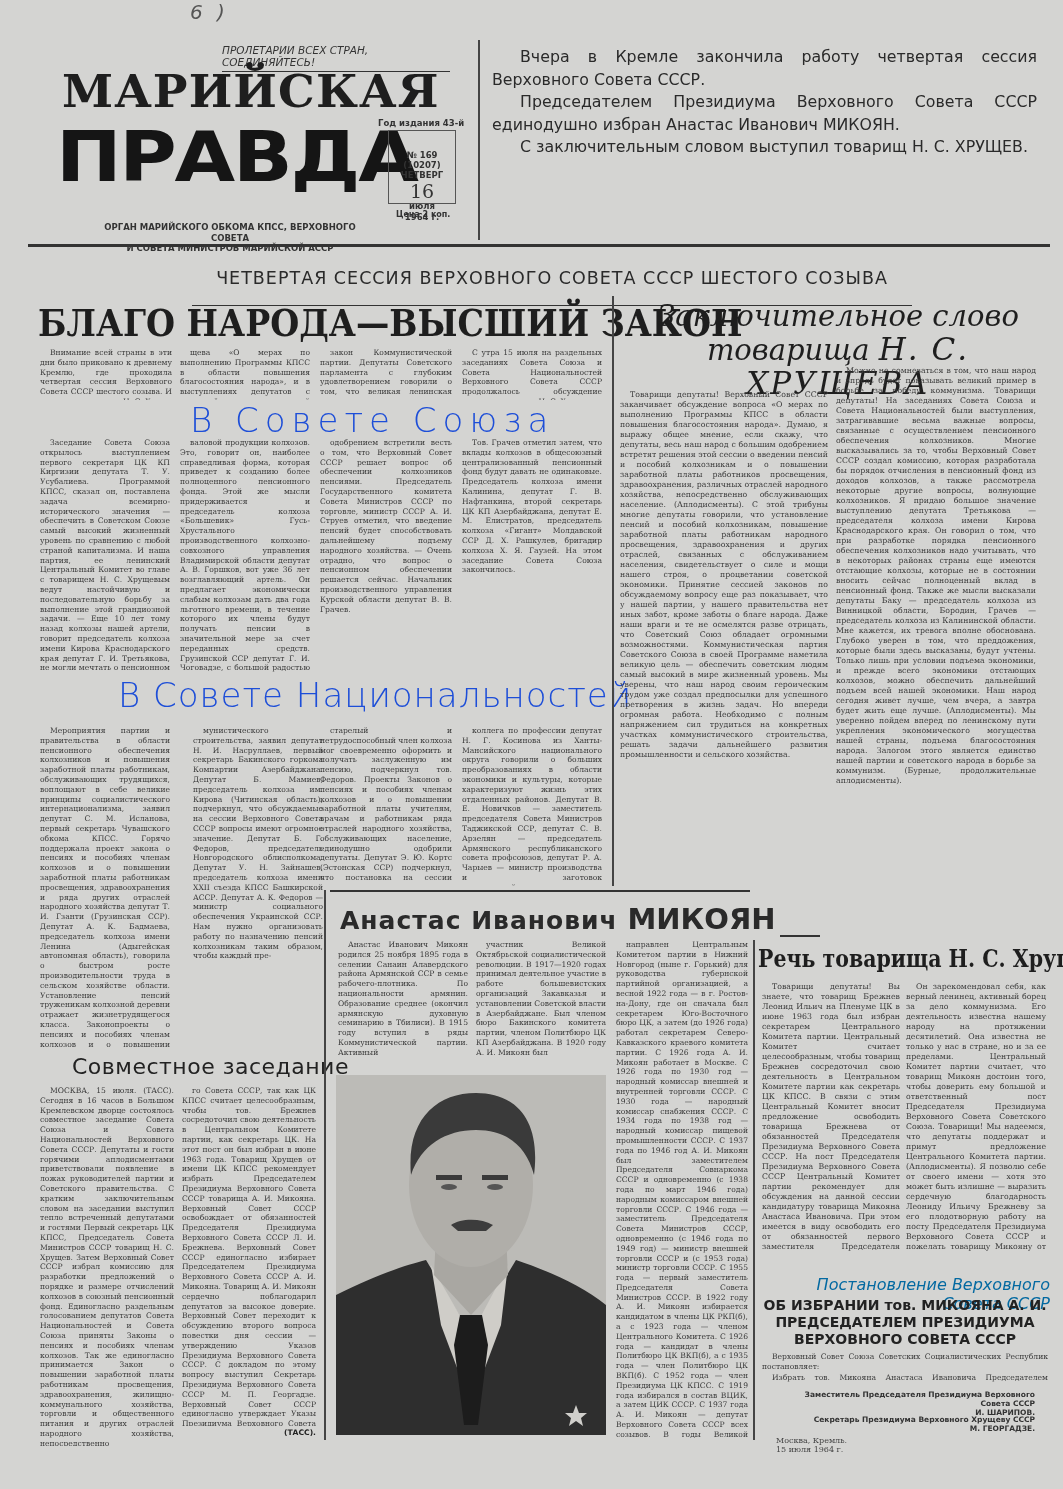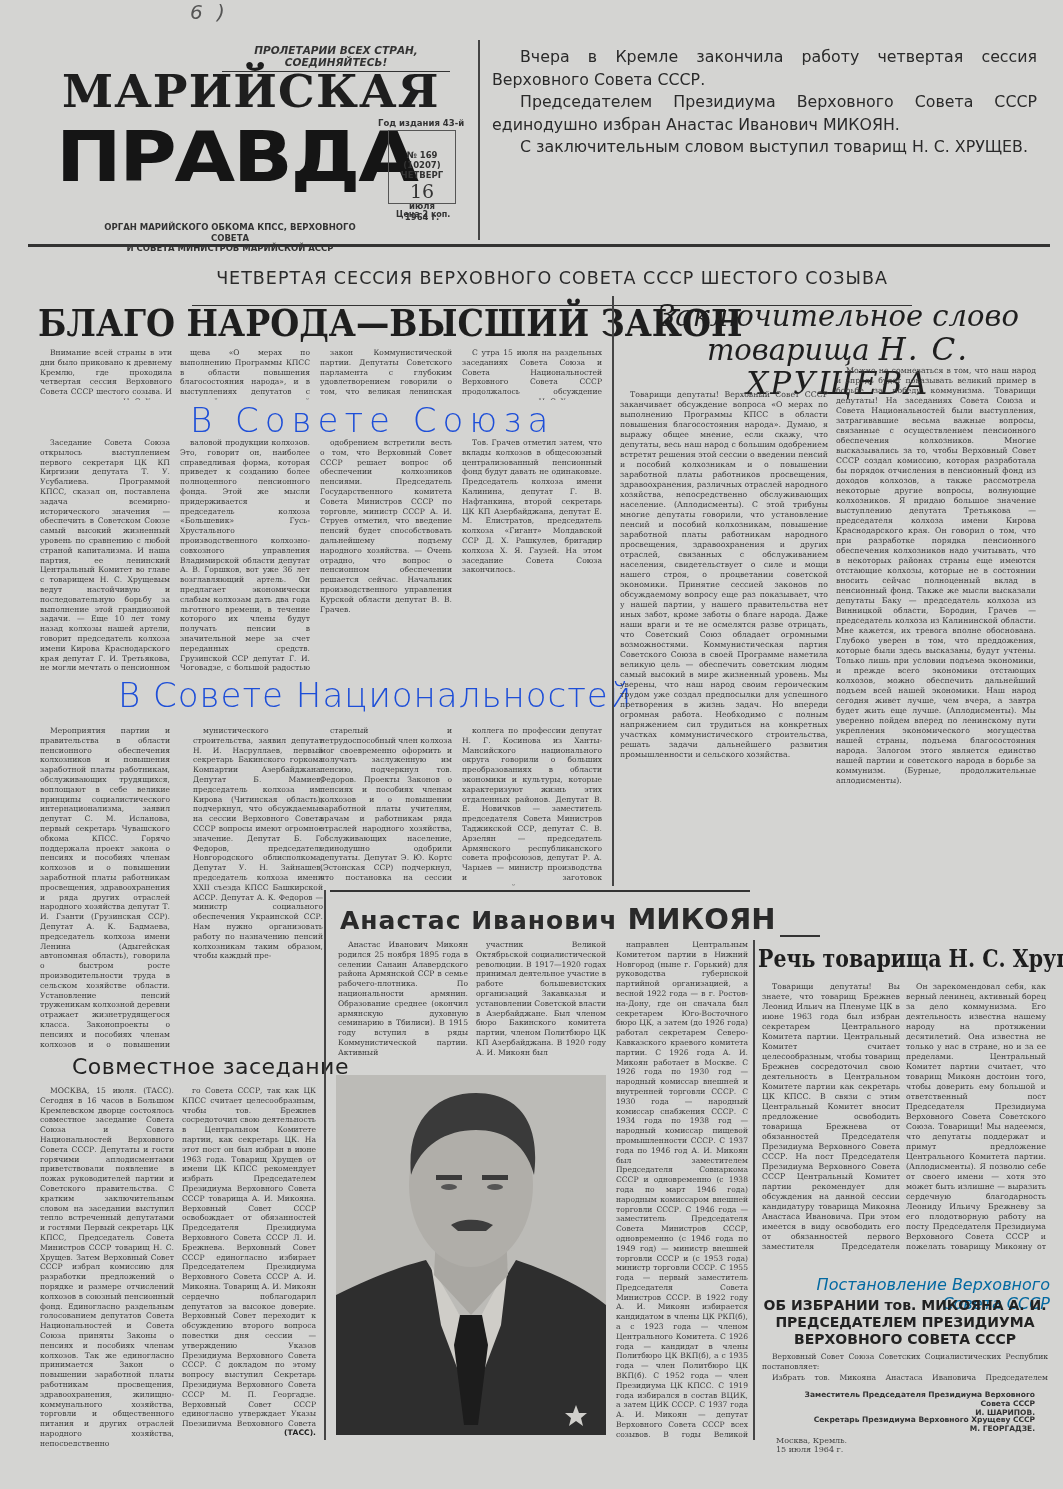--- a/index.html
+++ b/index.html
@@ -10,22 +10,22 @@
     font-family: "DejaVu Serif", serif;
     position: relative;
   }
   .abs { position: absolute; }
   .handwritten {
     left: 190px; top: 0px; font-family: "DejaVu Sans", sans-serif;
     font-size: 20px; color: #555; font-style: italic; letter-spacing: 4px;
   }
   
   .motto {
-    left: 222px; top: 44px; width: 228px; text-align: center;
-    font-family: "DejaVu Sans", sans-serif; font-style: italic; font-weight: bold;
+    left: 222px; top: 44px; width: 228px; text-align: left;
+    font-family: "DejaVu Sans", sans-serif; font-style: italic; font-weight: normal;
     font-size: 10.5px; color: #333; border-bottom: 1.5px solid #333; padding-bottom: 3px;
   }
   .title1 {
     left: 62px; top: 70px; font-family: "DejaVu Serif", serif; font-weight: bold;
     font-size: 44px; letter-spacing: 1px; color: #1e1e1e; line-height: 1;
     transform: scaleX(1.05); transform-origin: left;
   }
   .title2 {
     left: 56px; top: 122px; font-family: "DejaVu Sans", sans-serif; font-weight: 900;
     font-size: 70px; letter-spacing: -2px; color: #151515; line-height: 1;

